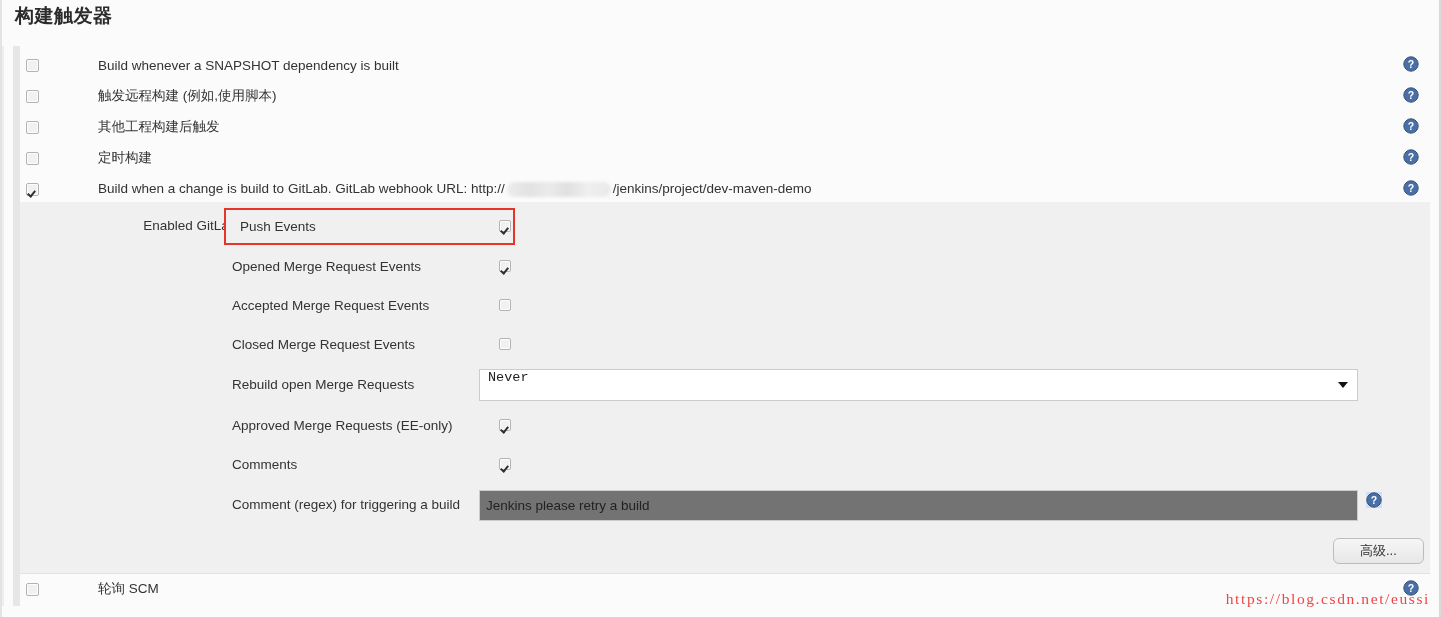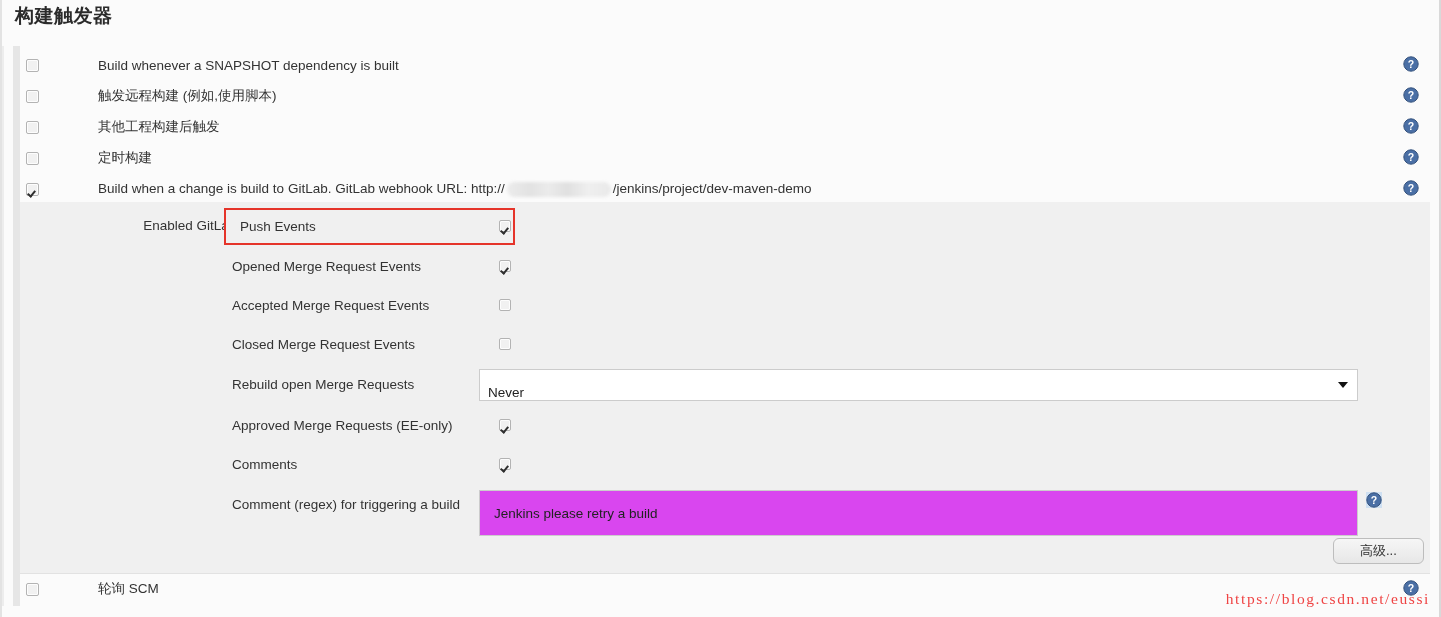--- a/index.html
+++ b/index.html
@@ -110,44 +110,45 @@
     background: #f0f0f0;
   }
 
   
   .sel {
     position: absolute;
     background: #ffffff;
     border: 1px solid #ccc;
     height: 32px;
     display: flex;
-    align-items: flex-end;
+    align-items: flex-start;
     padding: 0 8px;
     font-size: 13.5px;
     color: #222;
+    font-family: Liberation Mono, monospace;
   }
   .sel .caret {
     position: absolute;
     right: 9px; top: 50%;
     transform: translateY(-50%);
     width: 0; height: 0;
     border-left: 5px solid transparent;
     border-right: 5px solid transparent;
     border-top: 6px solid #111;
   }
 
   
   .txt {
     position: absolute;
-    background: #d946ef;
+    background: #737373;
     border: 1px solid #ccc;
-    height: 46px;
+    height: 31px;
     display: flex;
     align-items: center;
-    padding: 0 14px;
+    padding: 0 6px;
     font-size: 13.5px;
     color: #222;
   }
 
   
   .btn {
     position: absolute;
     height: 26px;
     padding: 0 26px;
     display: flex;

